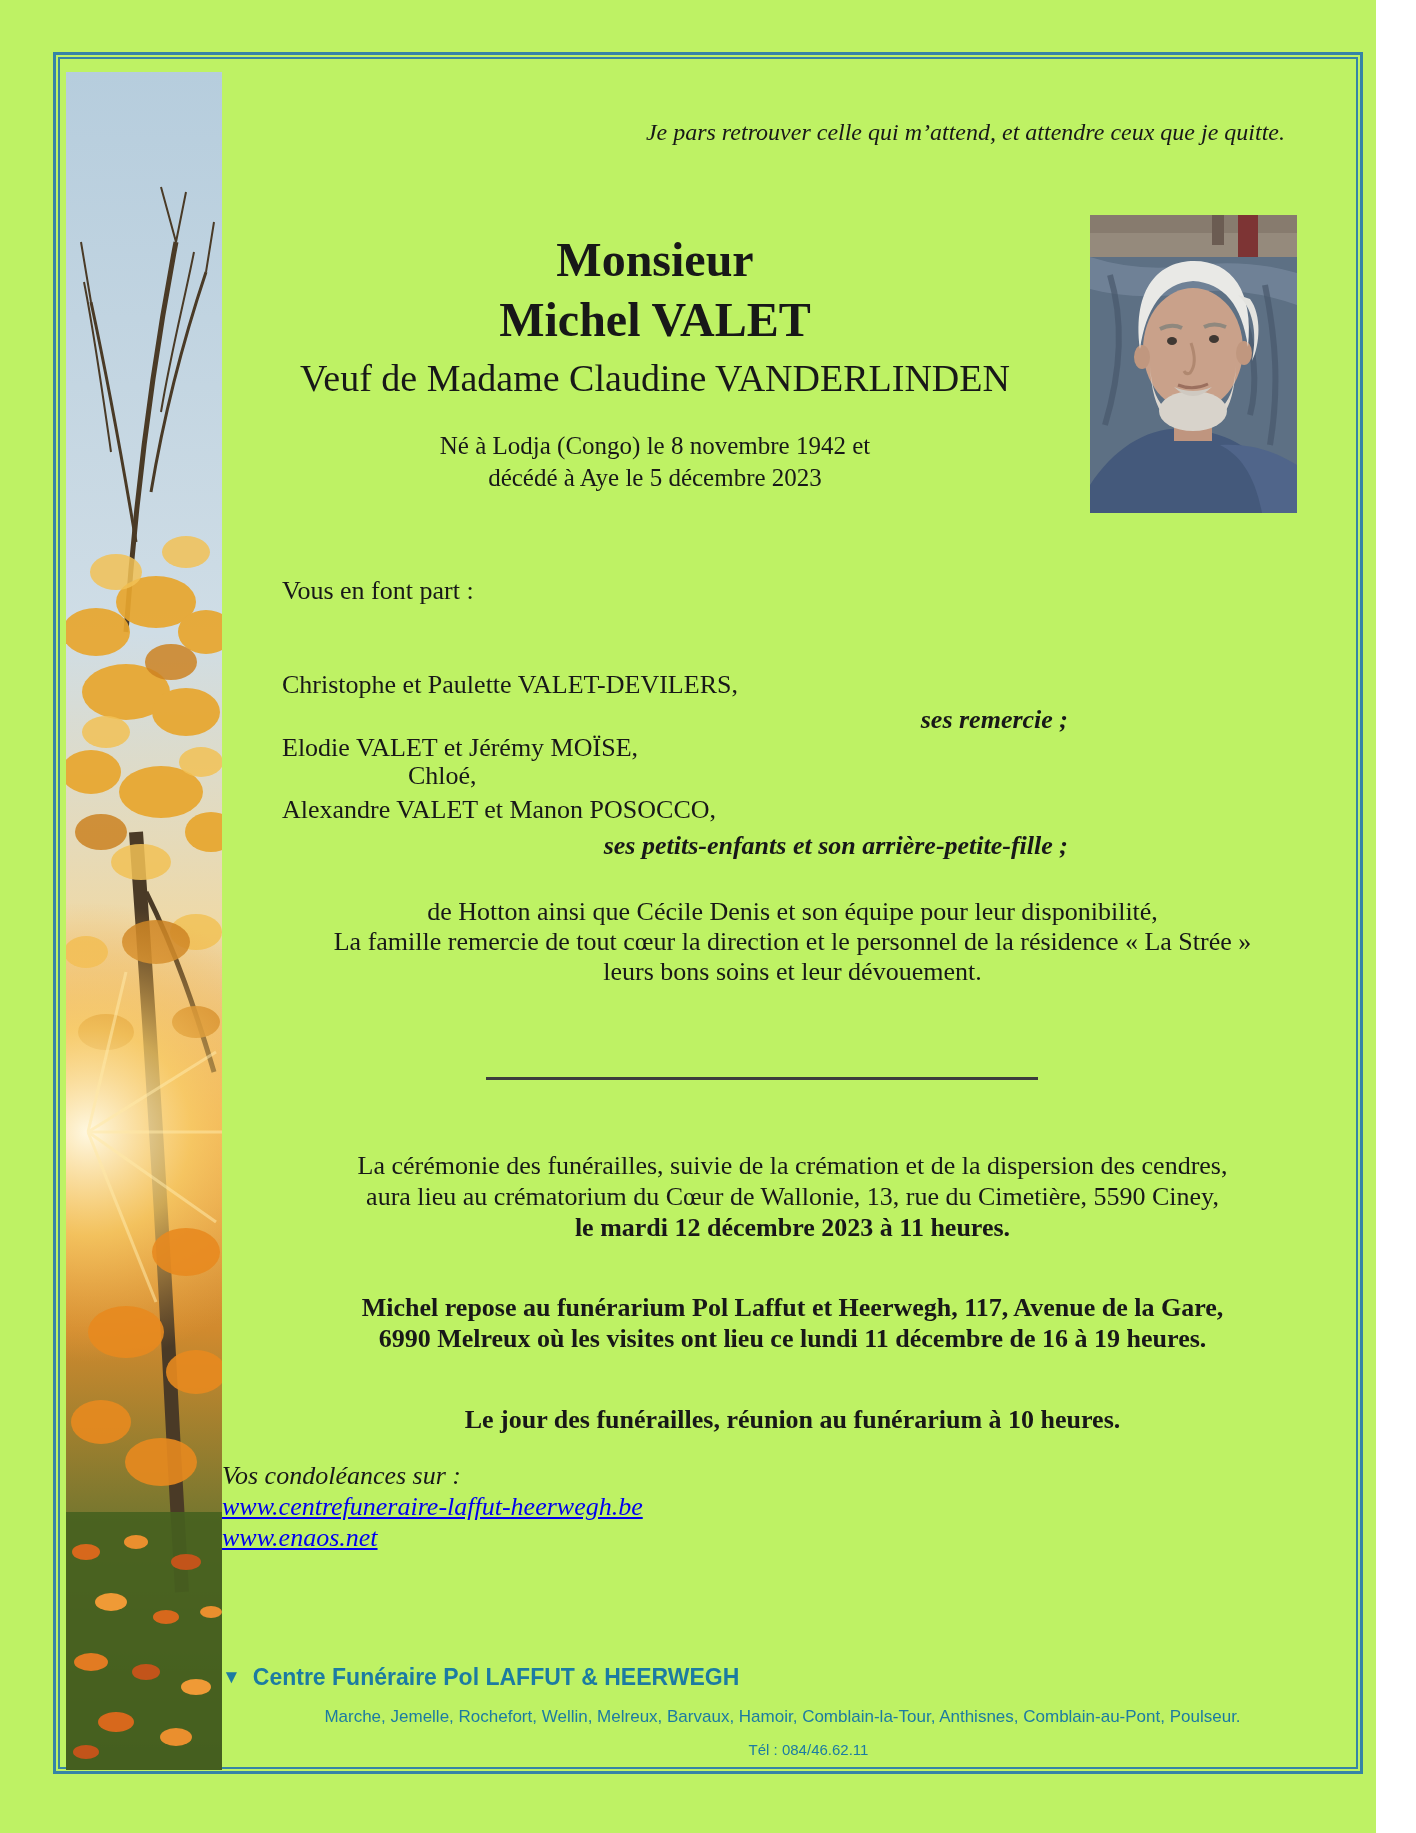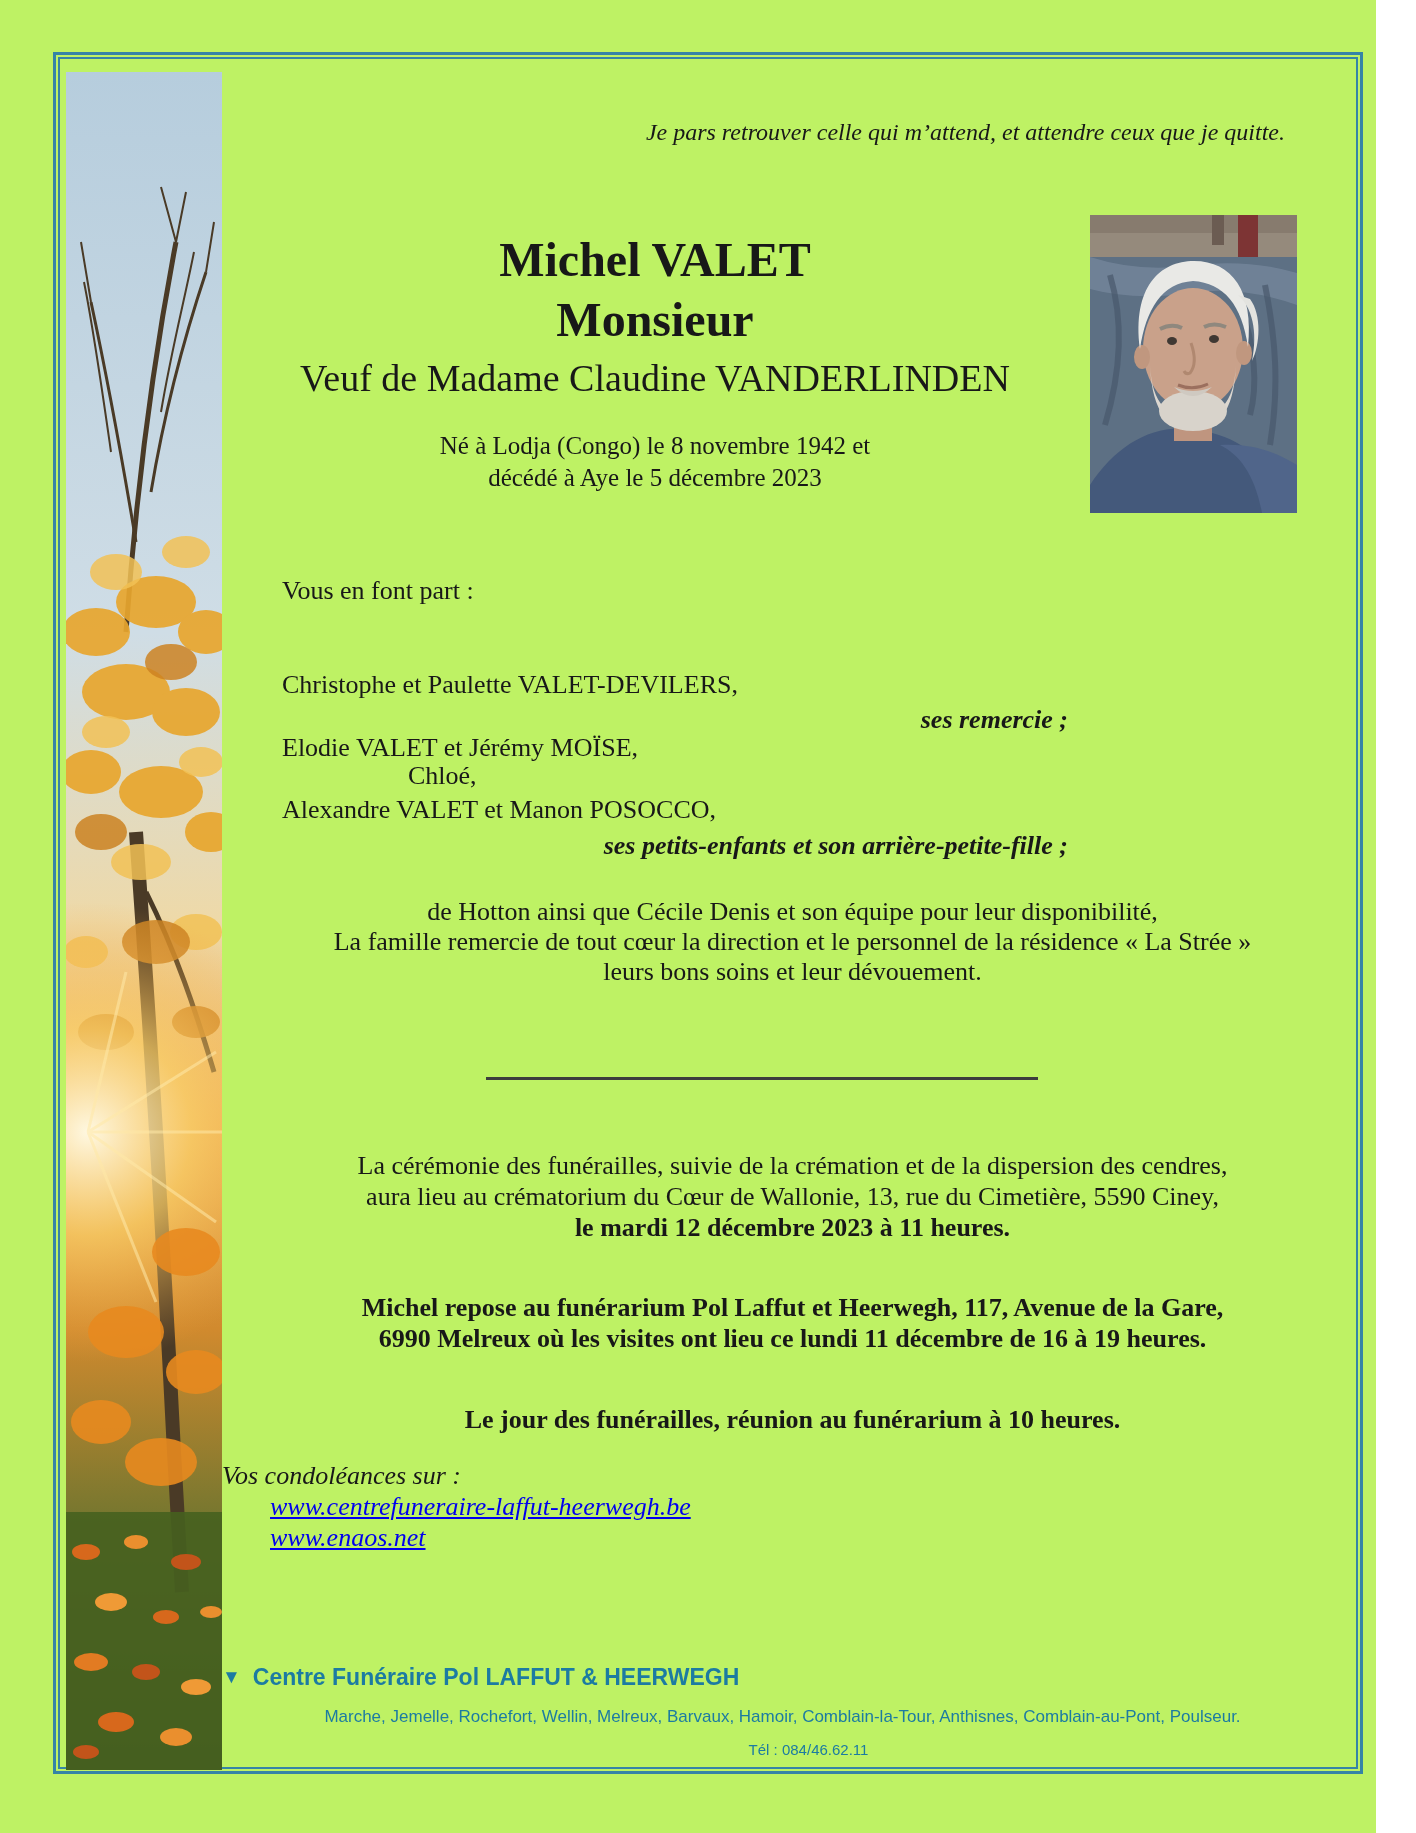--- a/index.html
+++ b/index.html
@@ -69,21 +69,21 @@
     text-align:center;font-size:26px;line-height:31px;font-weight:bold;
   }
   .reunion{
     position:absolute;left:222px;top:1405px;width:1141px;
     text-align:center;font-size:26px;line-height:30px;font-weight:bold;
   }
   .condolences{
     position:absolute;left:222px;top:1460px;width:1141px;
     text-align:left;font-style:italic;font-size:26px;line-height:31px;
   }
-  .condolences a{color:#0000ee;text-decoration:underline;display:block;cursor:pointer;padding-left:48px;}
+  .condolences a{color:#0000ee;text-decoration:underline;display:block;cursor:pointer;}
 
   .footer-brand{
     position:absolute;left:222px;top:1663px;width:1141px;
     font-family:"Liberation Sans", sans-serif;font-weight:bold;
     font-size:23px;line-height:28px;color:#1c7ba2;
   }
   .footer-brand .tri{font-size:19px;margin-right:12px;vertical-align:2px;}
   .footer-towns{
     position:absolute;left:212px;top:1706px;width:1141px;text-align:center;
     font-family:"Liberation Sans", sans-serif;font-size:17px;line-height:22px;color:#1c7ba2;
@@ -233,22 +233,22 @@
         <ellipse cx="124" cy="124" rx="5" ry="4" fill="#3f3833"></ellipse>
         <path d="M 101 128 Q 108 148 100 158 Q 96 160 94 156" stroke="#b08870" stroke-width="3" fill="none"></path>
         <path d="M 88 170 Q 103 176 118 169" stroke="#9b6f5e" stroke-width="3" fill="none"></path>
       </g>
     </svg>
   </div>
 
   <div class="quote">Je pars retrouver celle qui m’attend, et attendre ceux que je quitte.</div>
 
   <div class="header">
+    <div class="title-line">Monsieur</div>
     <div class="title-line">Michel VALET</div>
-    <div class="title-line">Monsieur</div>
     <div class="widow">Veuf de Madame Claudine VANDERLINDEN</div>
     <div class="dates">
       <div>Né à Lodja (Congo) le 8 novembre 1942 et</div>
       <div>décédé à Aye le 5 décembre 2023</div>
     </div>
   </div>
 
   <div class="intro">Vous en font part :</div>
 
   <div class="family">

